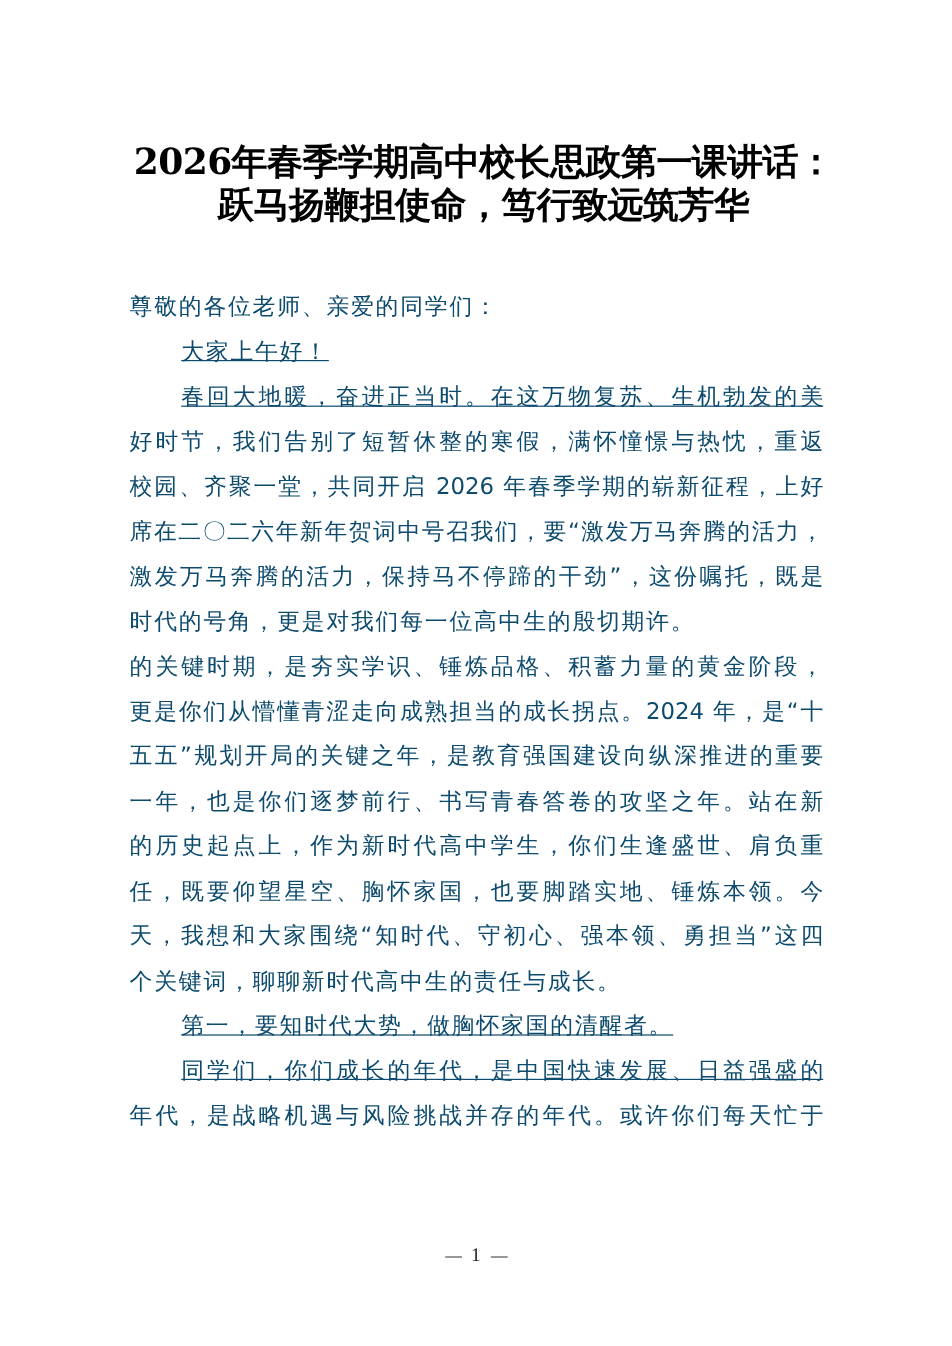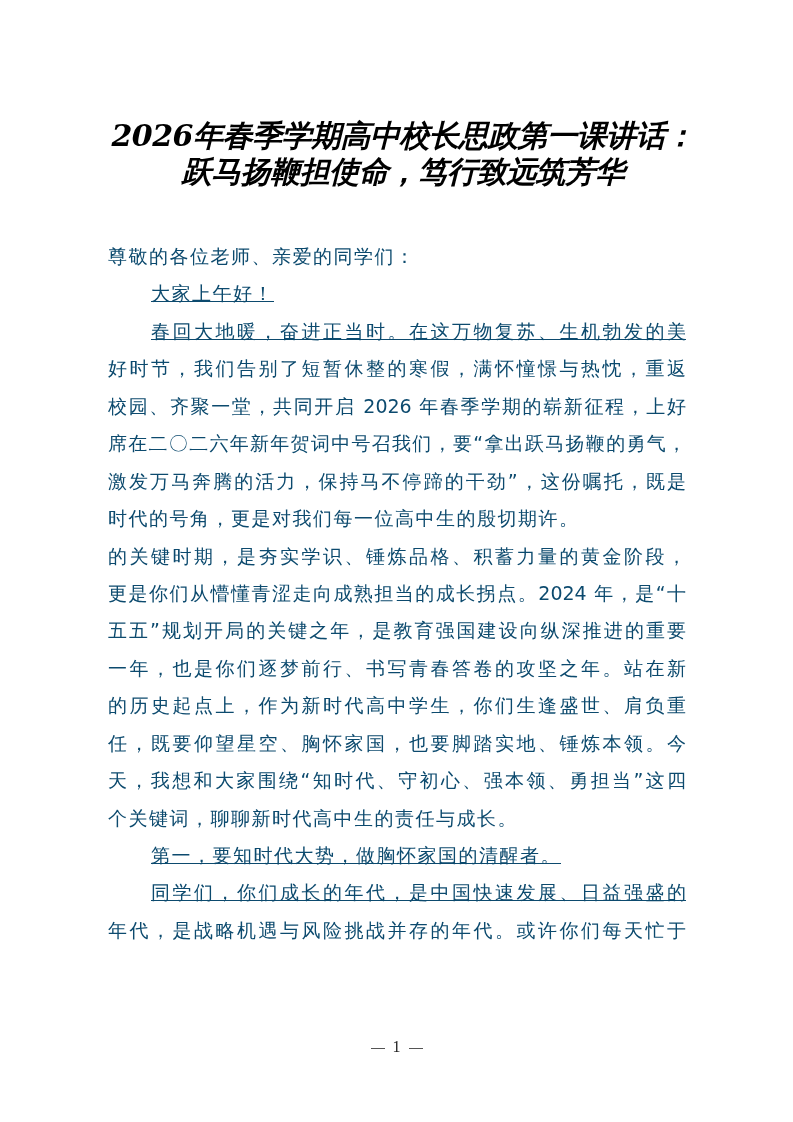--- a/index.html
+++ b/index.html
@@ -4,21 +4,21 @@
 <style>
   html, body { margin: 0; padding: 0; background: #ffffff; }
   body { width: 793px; height: 1122px; position: relative; overflow: hidden; }
   .page { position: absolute; left: 0; top: 0; width: 793px; height: 1122px; background: #fff; }
   .title {
     position: absolute; left: 90px; width: 626px; top: 118px;
     text-align: center; font-family: "DejaVu Serif", "Liberation Serif", serif;
     font-weight: bold; font-size: 30px; line-height: 36px; color: #000;
     letter-spacing: -0.5px;
   }
-  .title .tline { display: block; white-space: nowrap; font-style: italic; }
+  .title .tline { display: block; white-space: nowrap; }
   .body {
     position: absolute; left: 108px; top: 238px; width: 578px;
     font-family: "DejaVu Sans", "Liberation Sans", sans-serif;
     font-size: 19px; color: #0c4a6e;
   }
   .line { display: block; height: 37.45px; line-height: 37.45px; white-space: nowrap; }
   .line.full { text-align: justify; text-align-last: justify; }
   .line.indent { padding-left: 43px; text-decoration: underline; }
   .line.short { letter-spacing: 1.5px; }
   .footer {
@@ -35,21 +35,21 @@
     <span class="tline">2026年春季学期高中校长思政第一课讲话：</span>
     <span class="tline">跃马扬鞭担使命，笃行致远筑芳华</span>
   </div>
 
   <div class="body" id="body">
       <span class="line short">尊敬的各位老师、亲爱的同学们：</span>
       <span class="line short indent">大家上午好！</span>
       <span class="line full indent">春回大地暖，奋进正当时。在这万物复苏、生机勃发的美</span>
       <span class="line full">好时节，我们告别了短暂休整的寒假，满怀憧憬与热忱，重返</span>
       <span class="line full">校园、齐聚一堂，共同开启 2026 年春季学期的崭新征程，上好</span>
-      <span class="line full">席在二〇二六年新年贺词中号召我们，要“拿出跃马扬鞭的勇气，</span>
+      <span class="line full">席在二〇二六年新年贺词中号召我们，要“激发万马奔腾的活力，</span>
       <span class="line full">激发万马奔腾的活力，保持马不停蹄的干劲”，这份嘱托，既是</span>
       <span class="line short">时代的号角，更是对我们每一位高中生的殷切期许。</span>
       <span class="line full">的关键时期，是夯实学识、锤炼品格、积蓄力量的黄金阶段，</span>
       <span class="line full">更是你们从懵懂青涩走向成熟担当的成长拐点。2024 年，是“十</span>
       <span class="line full">五五”规划开局的关键之年，是教育强国建设向纵深推进的重要</span>
       <span class="line full">一年，也是你们逐梦前行、书写青春答卷的攻坚之年。站在新</span>
       <span class="line full">的历史起点上，作为新时代高中学生，你们生逢盛世、肩负重</span>
       <span class="line full">任，既要仰望星空、胸怀家国，也要脚踏实地、锤炼本领。今</span>
       <span class="line full">天，我想和大家围绕“知时代、守初心、强本领、勇担当”这四</span>
       <span class="line short">个关键词，聊聊新时代高中生的责任与成长。</span>

